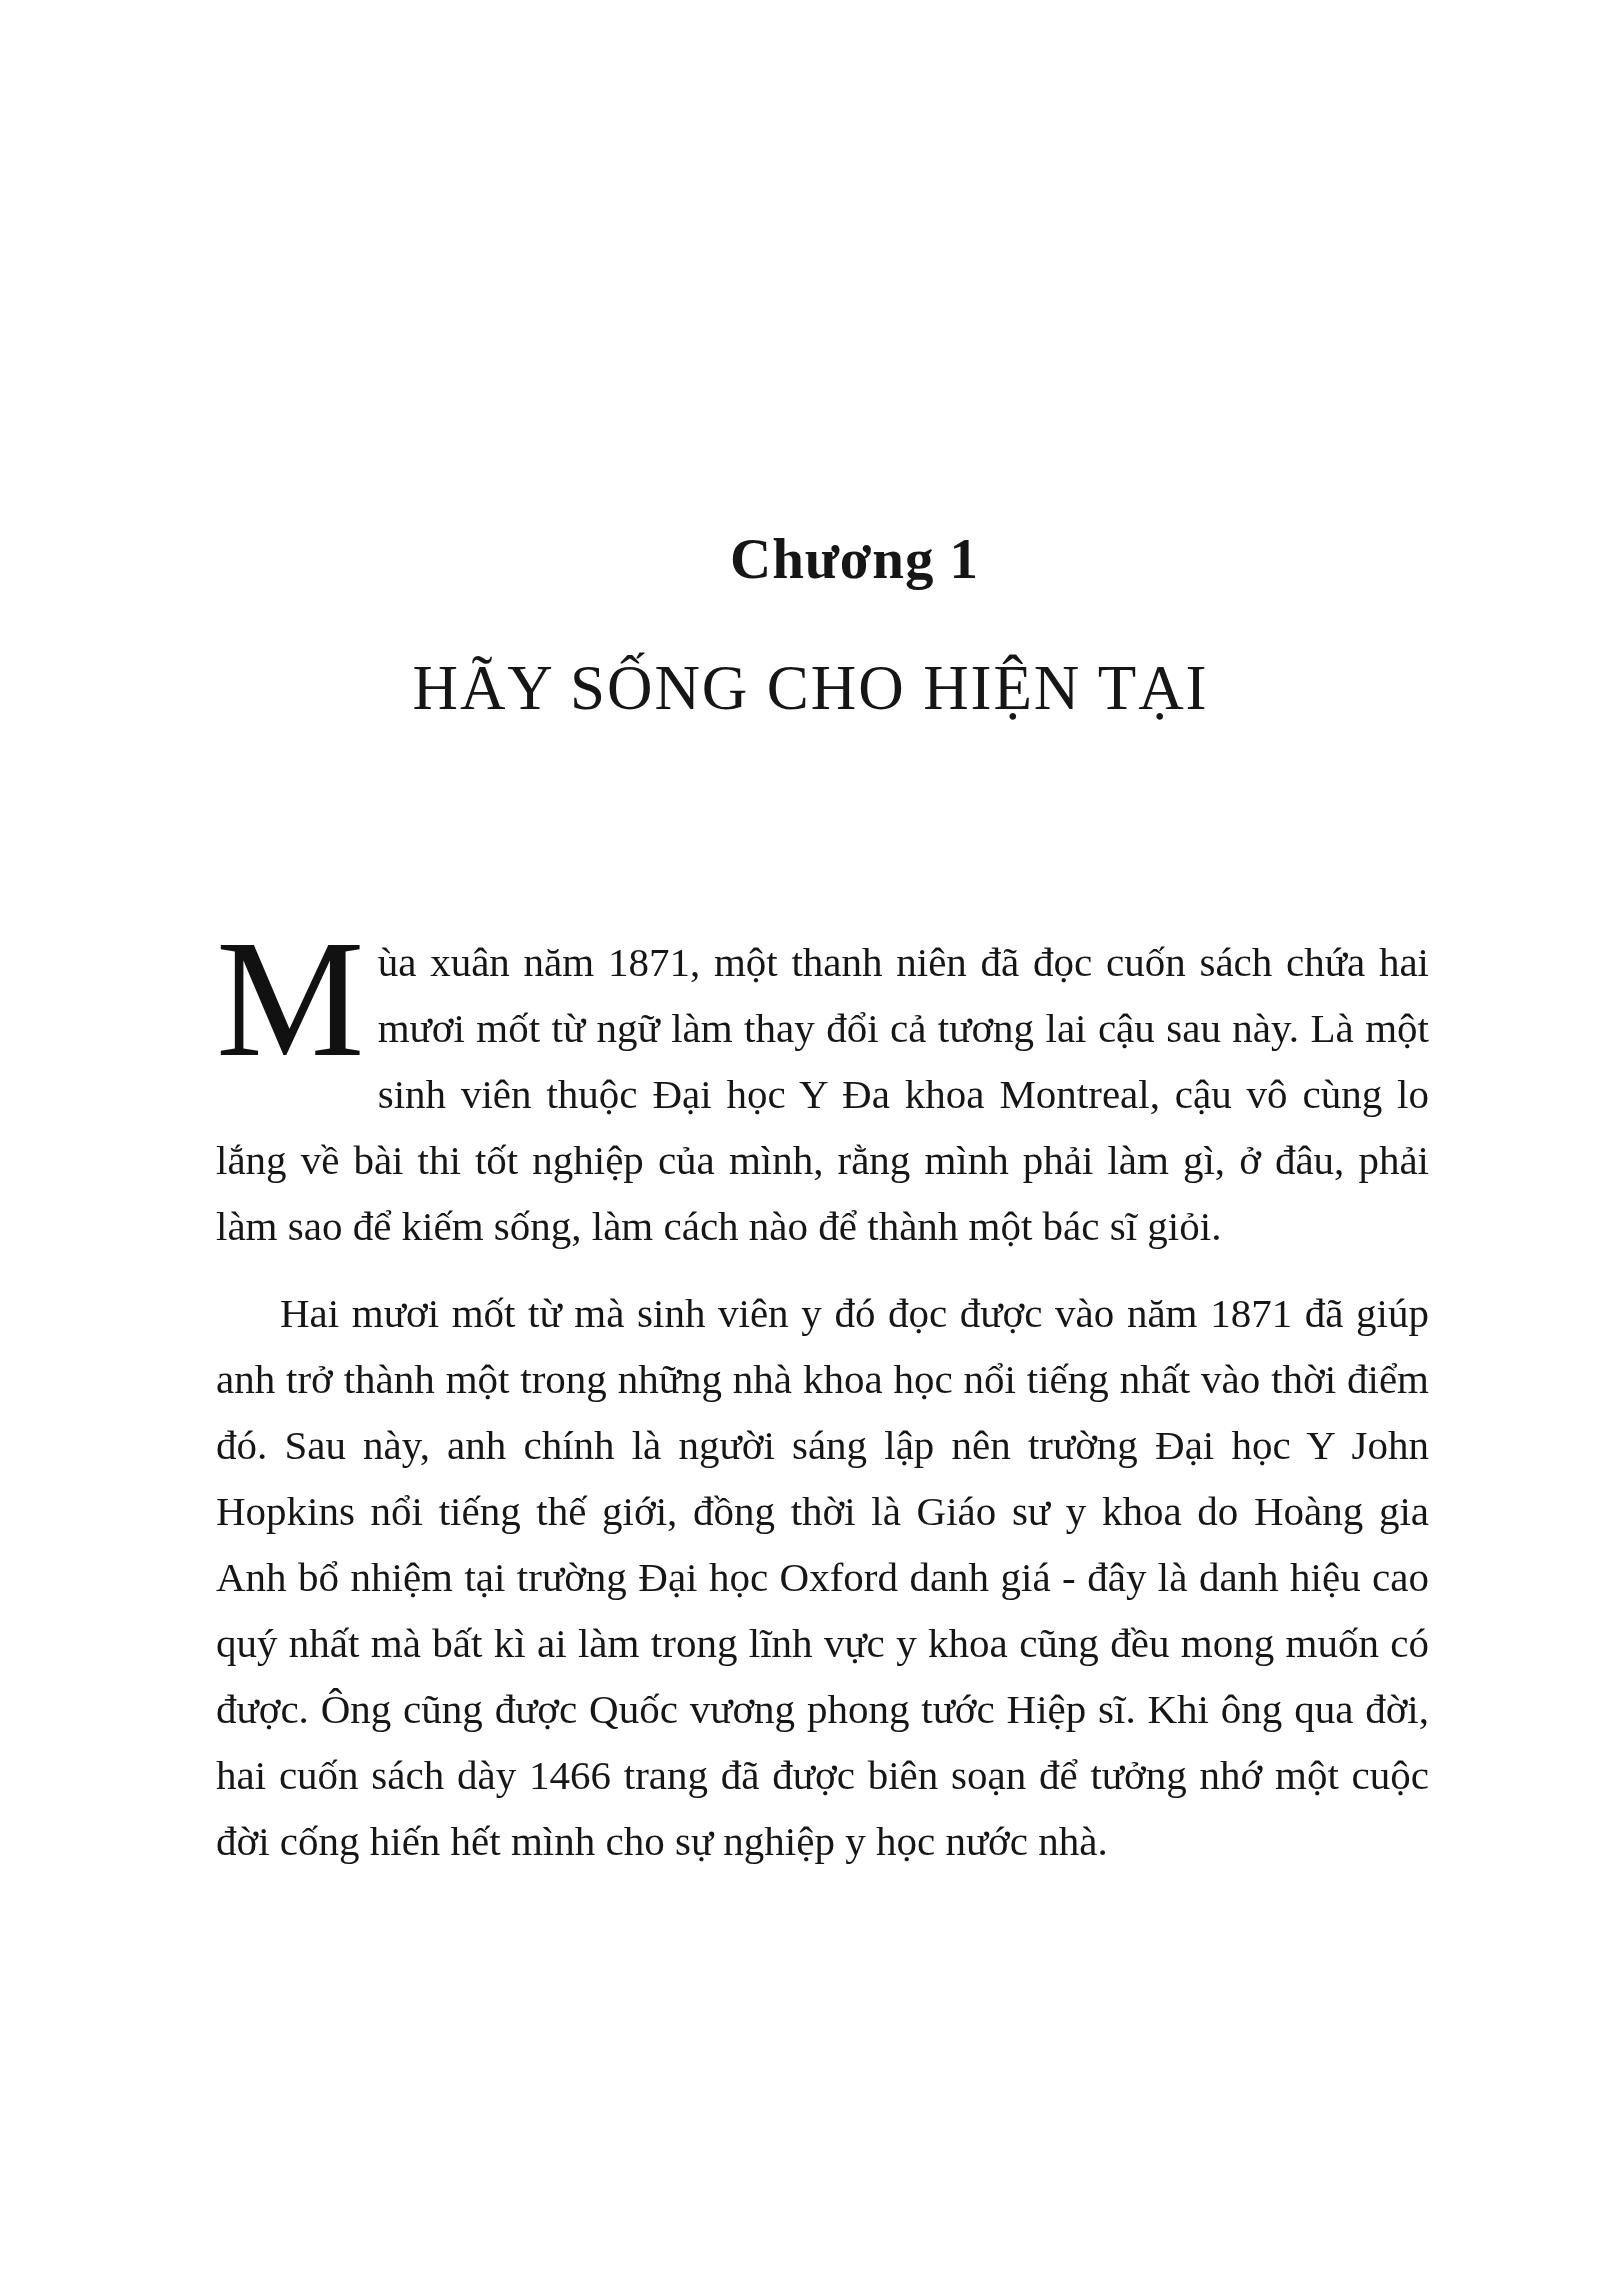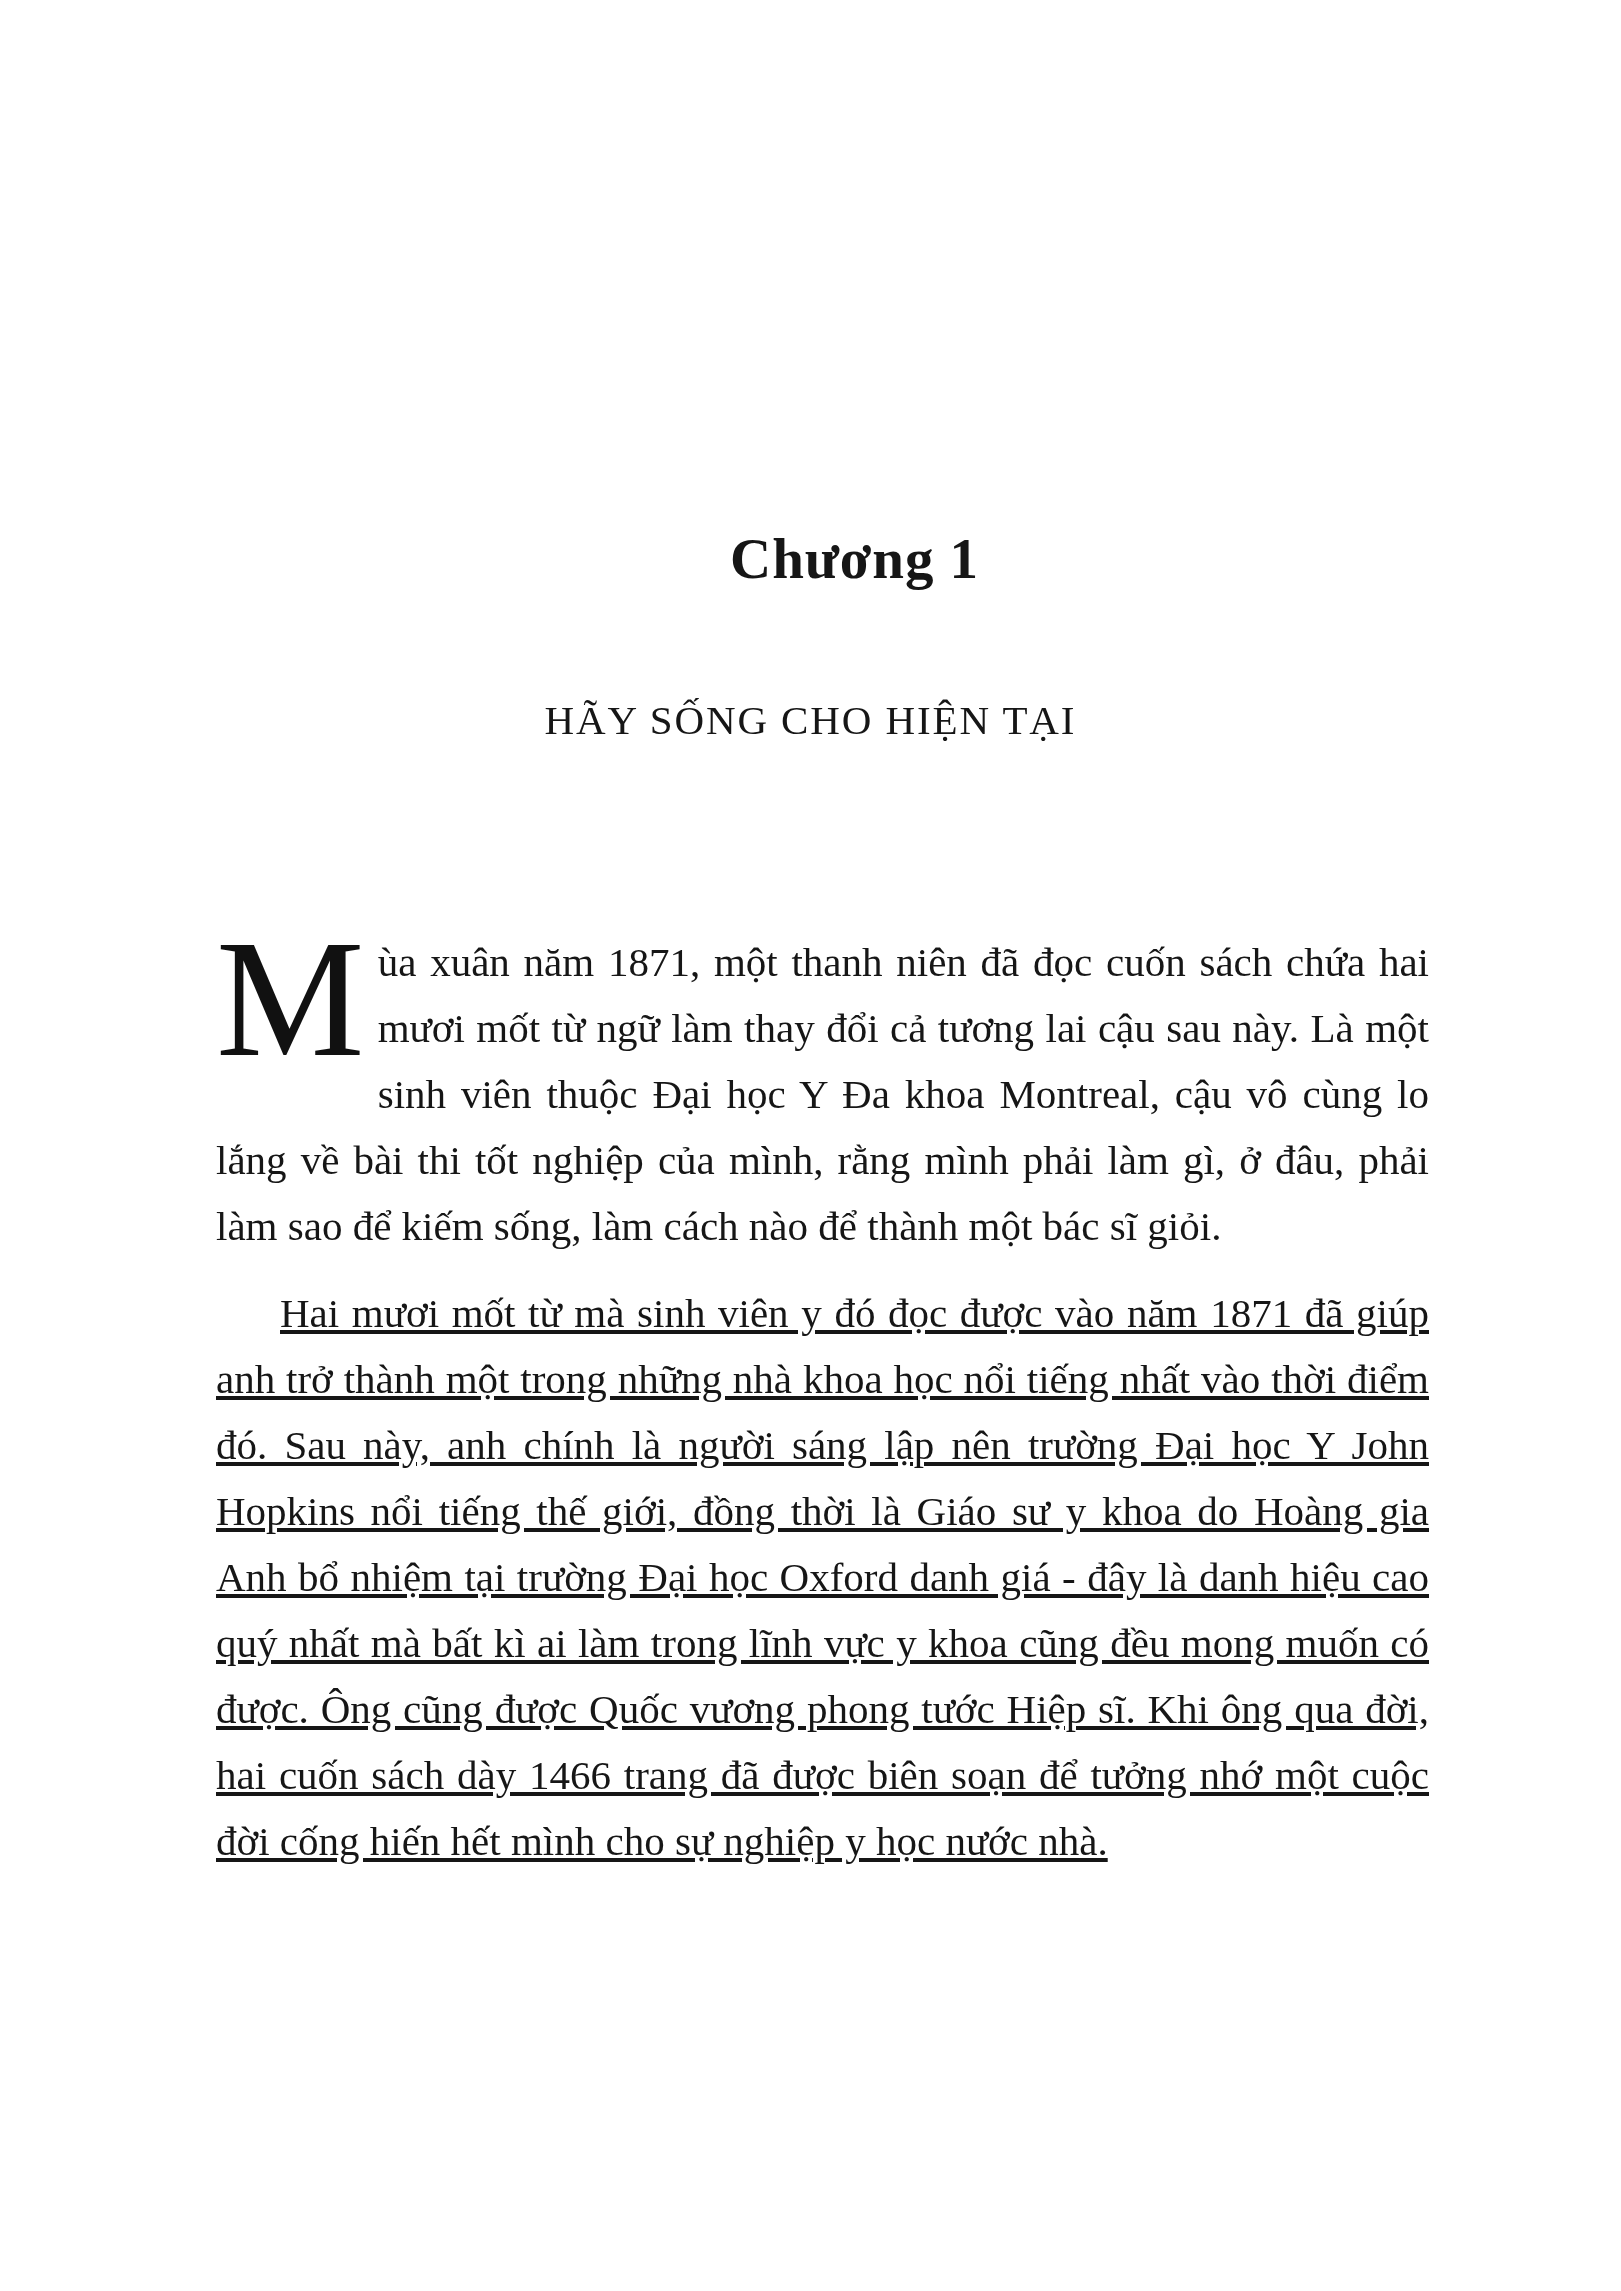--- a/index.html
+++ b/index.html
@@ -23,46 +23,45 @@
     width: 100%;
     margin: 0;
     text-align: center;
     font-size: 57px;
     font-weight: 600;
     letter-spacing: 0.9px;
     padding-left: 44px;
   }
   .chapter-title {
     position: absolute;
-    top: 696px;
+    top: 652px;
     left: 0;
     width: 100%;
     margin: 0;
     text-align: center;
-    font-size: 41px;
+    font-size: 63px;
     font-weight: 400;
     letter-spacing: 1.9px;
   }
   .body-text {
     position: absolute;
     top: 929px;
     left: 216px;
     width: 1213px;
     font-size: 41px;
     line-height: 66px;
     text-align: justify;
     text-justify: inter-word;
   }
   .para {
     margin: 0;
     padding: 0;
   }
   .para + .para {
     margin-top: 21px;
-    text-decoration: underline;
   }
   .para-indent {
     text-indent: 64px;
   }
   .dropcap {
     float: left;
     font-size: 167px;
     line-height: 131px;
     padding-right: 13.2px;
     padding-top: 3.8px;

